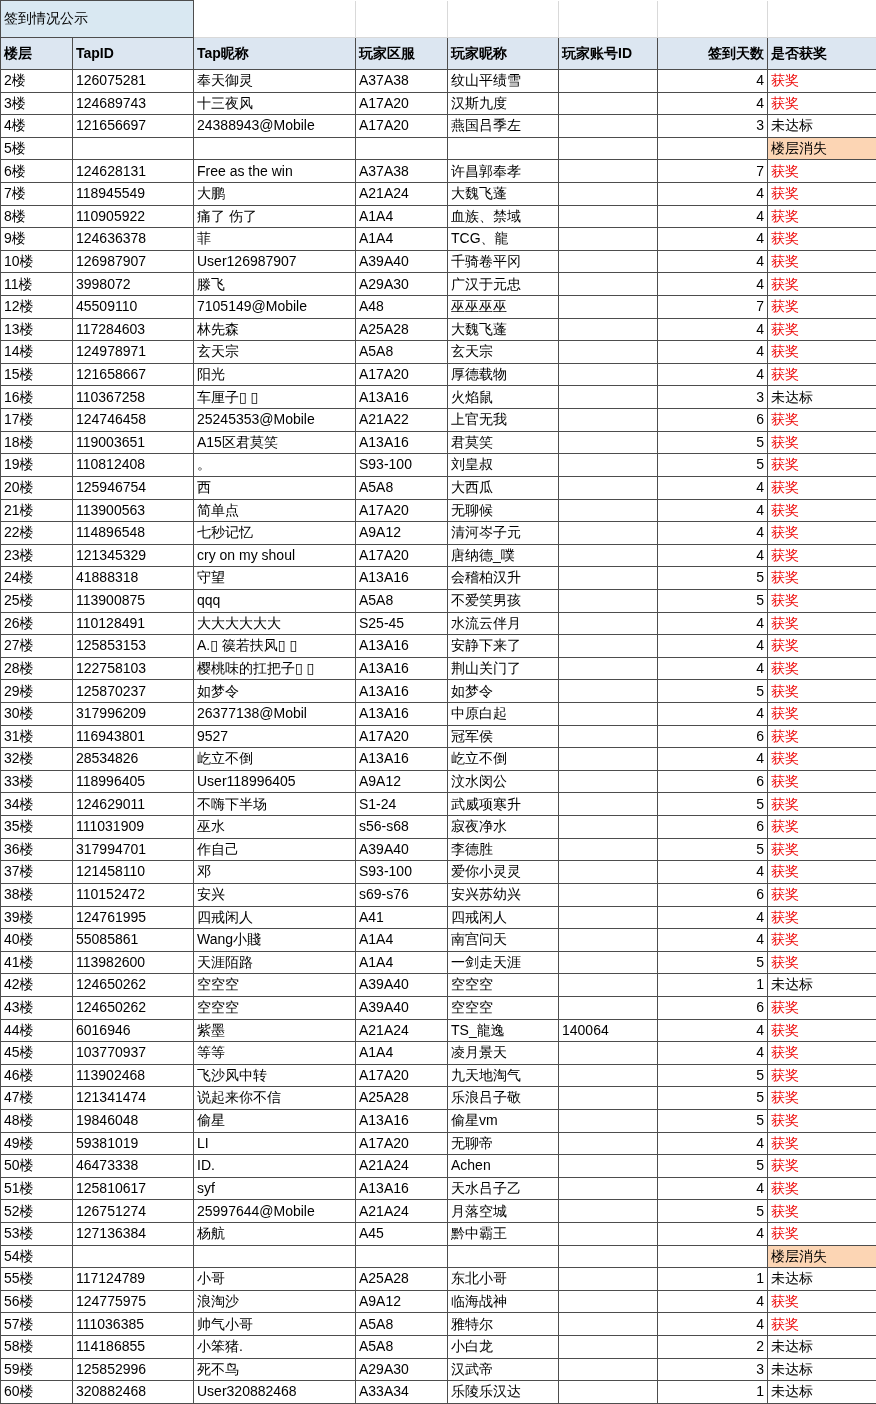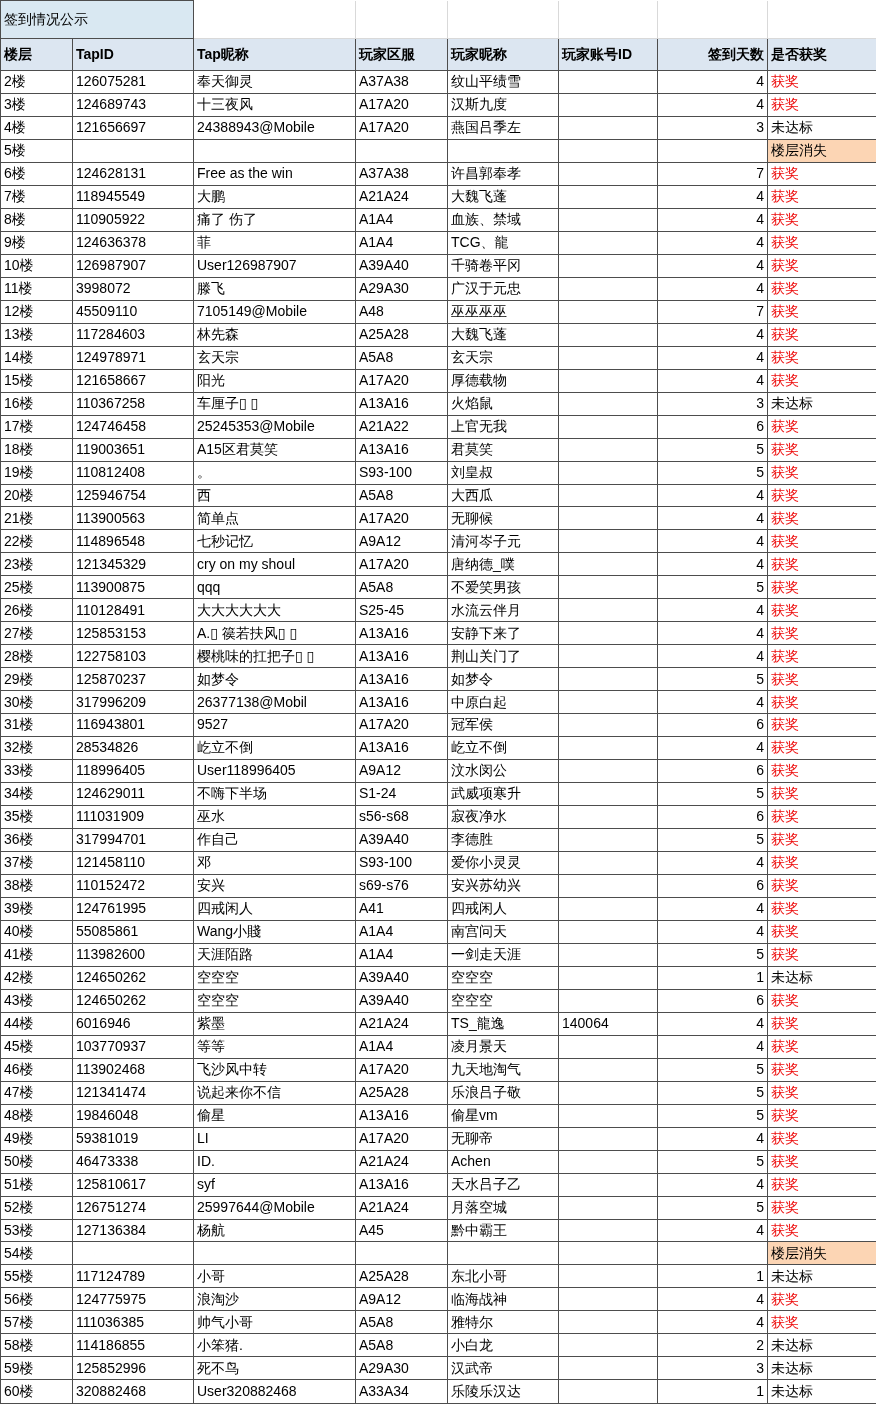--- a/index.html
+++ b/index.html
@@ -296,20 +296,30 @@
           <td>23楼</td>
           <td>121345329</td>
           <td>cry on my shoul</td>
           <td>A17A20</td>
           <td>唐纳德_噗</td>
           <td></td>
           <td class="num">4</td>
           <td class="status-win">获奖</td>
         </tr>
         <tr class="data-row">
+          <td>24楼</td>
+          <td>41888318</td>
+          <td>守望</td>
+          <td>A13A16</td>
+          <td>会稽柏汉升</td>
+          <td></td>
+          <td class="num">5</td>
+          <td class="status-win">获奖</td>
+        </tr>
+        <tr class="data-row">
           <td>25楼</td>
           <td>113900875</td>
           <td>qqq</td>
           <td>A5A8</td>
           <td>不爱笑男孩</td>
           <td></td>
           <td class="num">5</td>
           <td class="status-win">获奖</td>
         </tr>
         <tr class="data-row">

